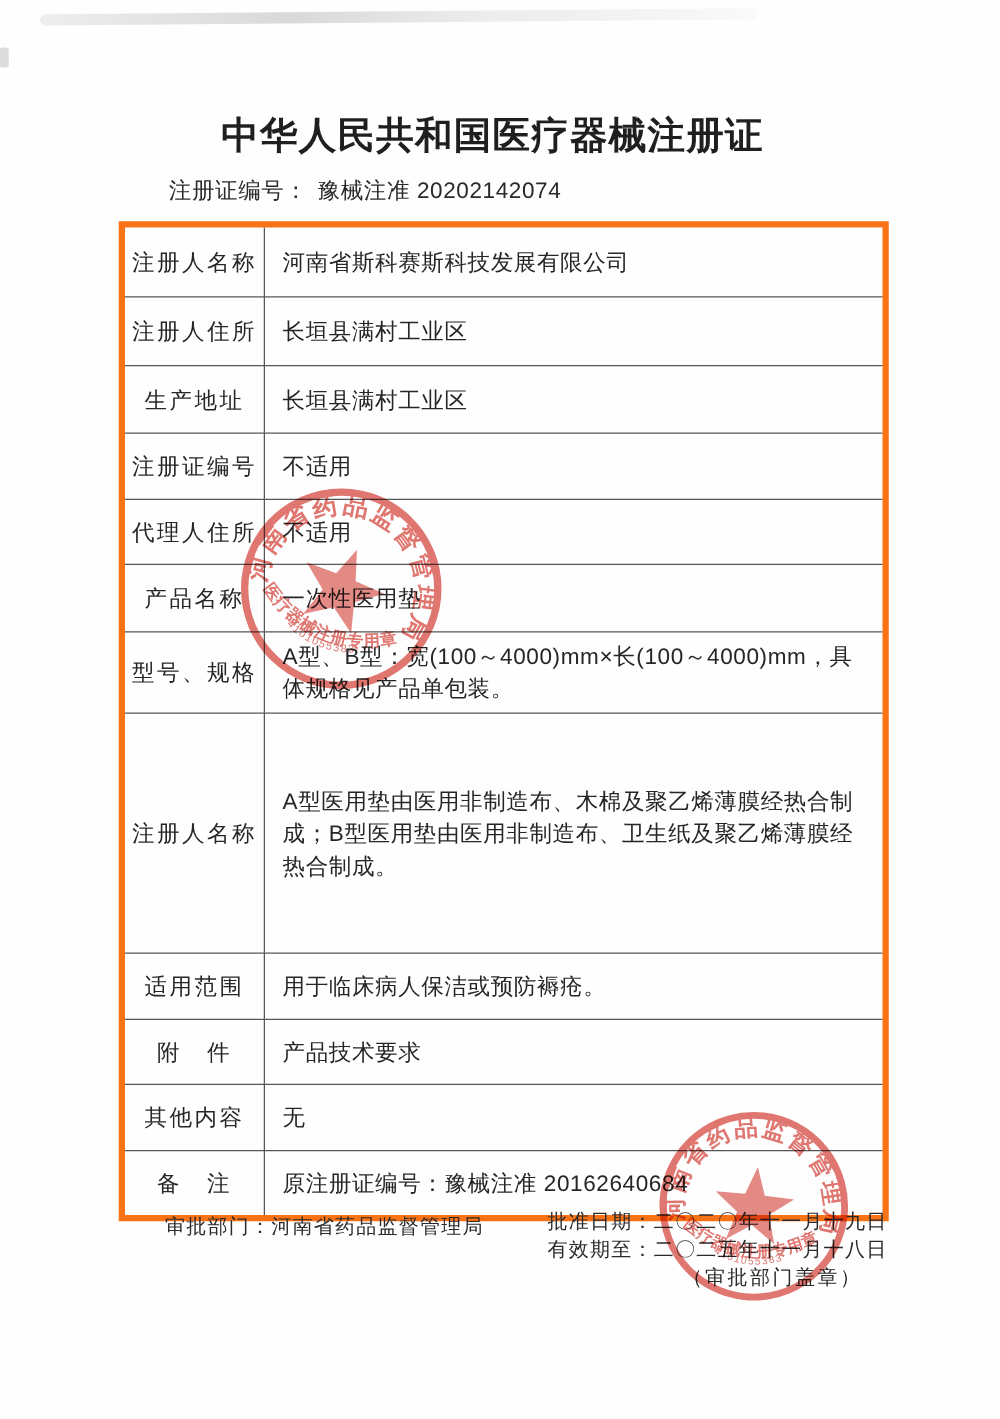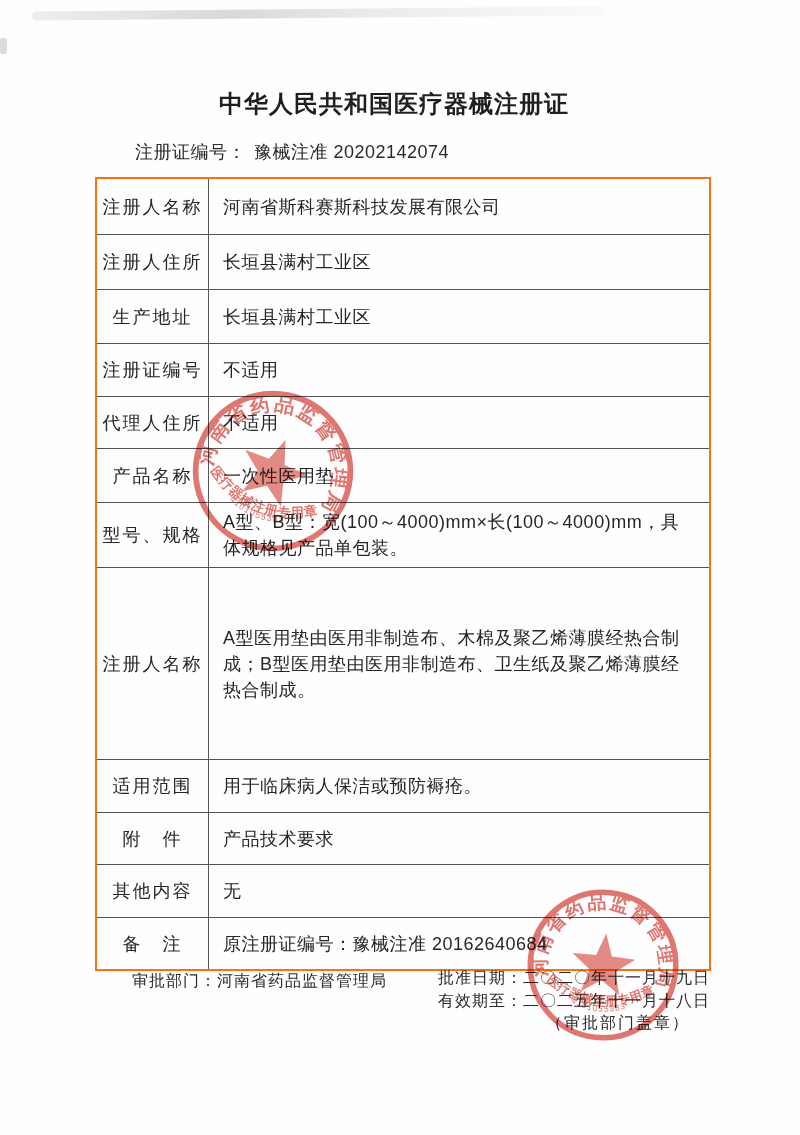--- a/index.html
+++ b/index.html
@@ -16,35 +16,35 @@
     background:linear-gradient(to right, rgba(140,140,140,.14), rgba(110,110,110,.26) 35%, rgba(150,150,150,.18) 60%, rgba(170,170,170,.05));
     transform:rotate(-.5deg); border-radius:5px;
   }
   .smudge-left {
     position:absolute; top:38px; left:0; width:7px; height:16px;
     background:rgba(120,120,120,.25); border-radius:2px;
   }
 
   .title {
     position:absolute; top:88px; left:0; right:12px;
-    text-align:center; font-size:24px; font-weight:700; color:#1f1f1f;
+    text-align:center; font-size:30px; font-weight:700; color:#1f1f1f;
     letter-spacing:1px;
   }
   .regline {
     position:absolute; top:140px; left:135px;
     font-size:18px; color:#2a2a2a; letter-spacing:.5px;
   }
   .regline .num { margin-left:8px; }
 
   .cert-table {
     position:absolute; left:95px; top:177px; width:616px;
     display:grid;
     grid-template-columns:112px 1fr;
     grid-template-rows:55px 55px 54px 53px 52px 54px 65px 192px 53px 52px 53px 52px;
-    border:2px solid #f97316;
+    border:5px solid #f97316;
     background:transparent;
   }
   .cell {
     display:flex; align-items:center;
     font-size:18px; color:#262626;
     border-top:1px solid #565656;
   }
   .cell.r0 { border-top:none; }
   .cell.lab {
     justify-content:center; border-right:1px solid #565656;

